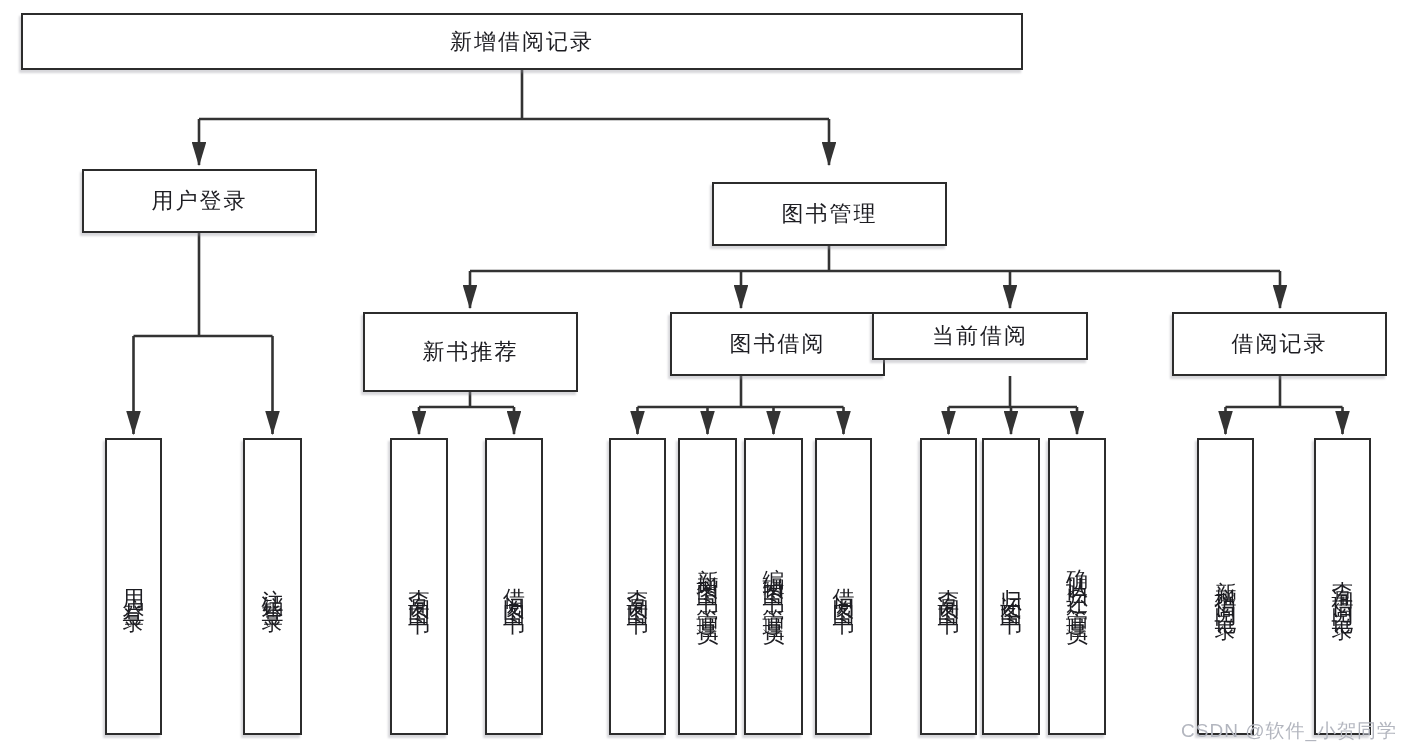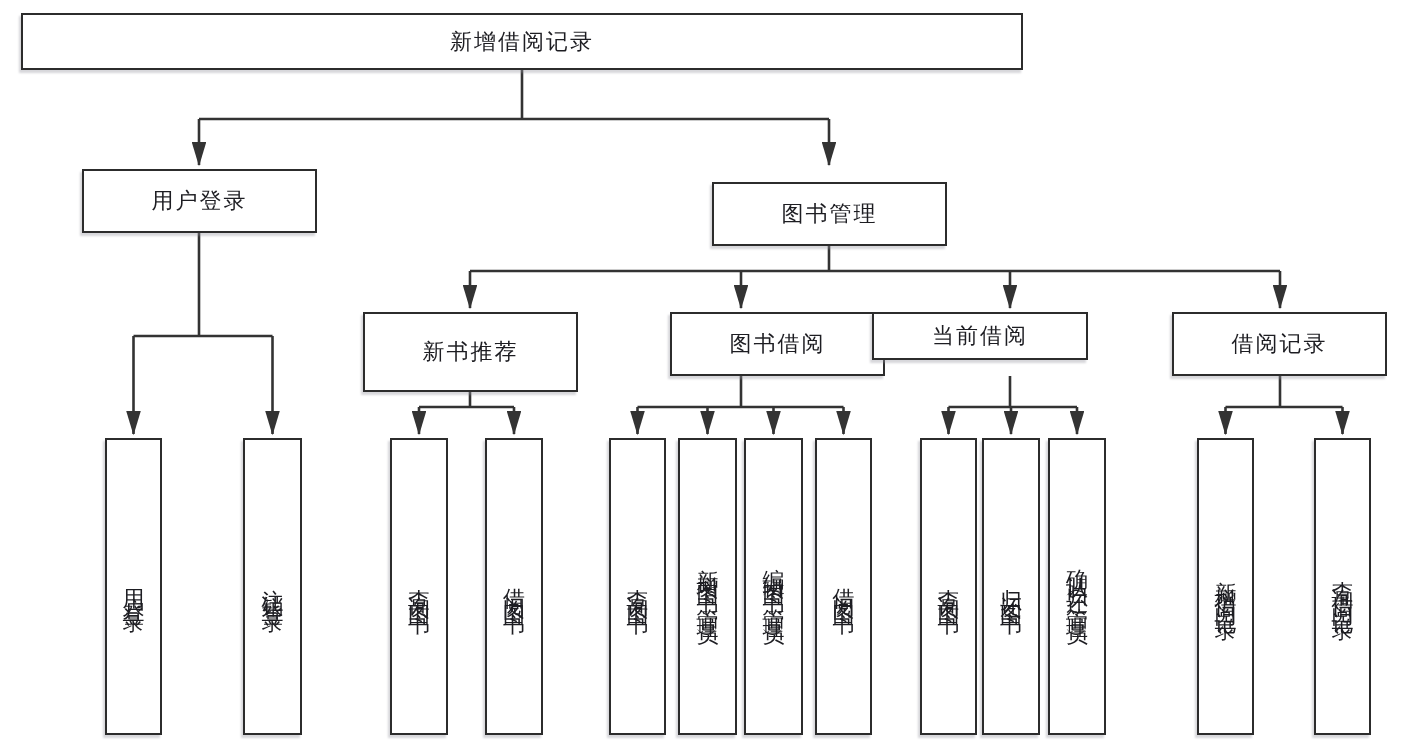--- a/index.html
+++ b/index.html
@@ -149,13 +149,14 @@
     <span class="vlbl">确认归还（管理员）</span>
   </div>
 
   <div class="node" style="left:1197px;top:438px;width:57px;height:297px;">
     <span class="vlbl">新增借阅记录</span>
   </div>
   <div class="node" style="left:1314px;top:438px;width:57px;height:297px;">
     <span class="vlbl">查询借阅记录</span>
   </div>
 
+  <div class="watermark">CSDN @软件_小贺同学</div>
 </div>
 
 </body></html>

